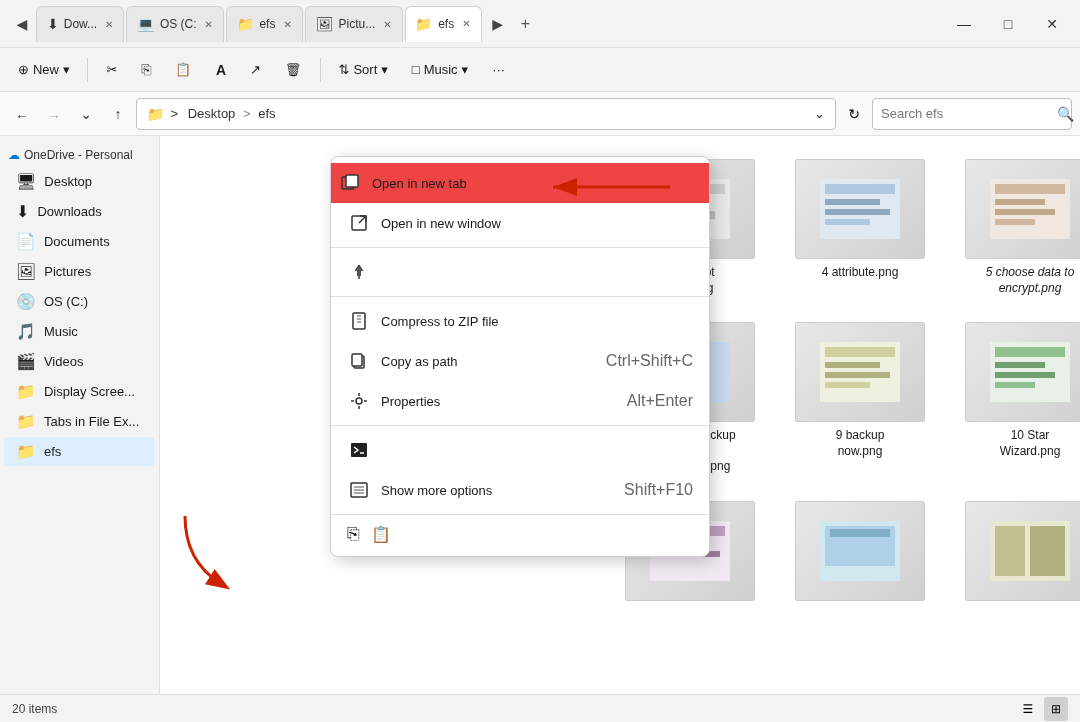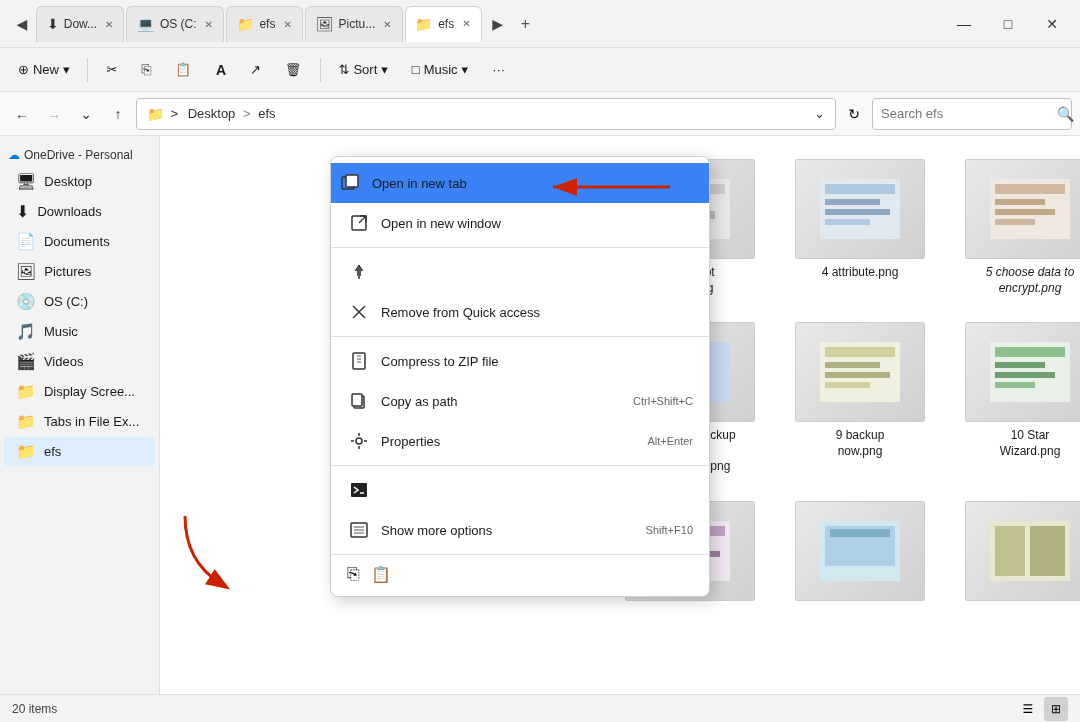--- a/index.html
+++ b/index.html
@@ -177,24 +177,24 @@
       border-radius: 8px;
       box-shadow: 4px 4px 16px rgba(0,0,0,0.2);
       padding: 6px 0;
       z-index: 100;
     }
     .ctx-item {
       display: flex; align-items: center;
       padding: 8px 16px; cursor: pointer;
       font-size: 13px; color: #1a1a1a;
     }
-    .ctx-item.highlighted { background: #3b82f6; padding-left: 7px; }
+    .ctx-item.highlighted { background: #ef4444; padding-left: 7px; }
     .ctx-icon { width: 24px; height: 24px; margin-right: 10px; display: flex; align-items: center; justify-content: center; font-size: 16px; flex-shrink: 0; }
     .ctx-label { flex: 1; }
-    .ctx-shortcut { color: #666; font-size: 11px; margin-left: auto; }
+    .ctx-shortcut { color: #666; font-size: 16px; margin-left: auto; }
     .ctx-sep { height: 1px; background: #e0e0e0; margin: 4px 0; }
 
     
     .statusbar {
       height: 28px;
       background: #f3f3f3;
       border-top: 1px solid #e0e0e0;
       display: flex; align-items: center;
       padding: 0 12px;
       font-size: 12px; color: #444;
@@ -523,29 +523,20 @@
       <div class="ctx-item">
         <span class="ctx-icon">
           <svg width="18" height="18" viewBox="0 0 18 18">
               <line x1="9" y1="2" x2="9" y2="16" stroke="#333" stroke-width="1.5"></line>
               <polyline points="5,8 9,2 13,8" fill="#555" stroke="#333" stroke-width="1"></polyline>
               <rect x="7" y="8" width="4" height="5" fill="#555"></rect>
             </svg>
         </span>
       </div>
 
-      <div class="ctx-item">
-        <span class="ctx-icon">
-          <svg width="18" height="18" viewBox="0 0 18 18">
-              <line x1="3" y1="3" x2="15" y2="15" stroke="#333" stroke-width="1.5"></line>
-              <line x1="15" y1="3" x2="3" y2="15" stroke="#333" stroke-width="1.5"></line>
-            </svg>
-        </span>
-        <span class="ctx-label">Remove from Quick access</span>
-      </div>
 
       <div class="ctx-sep"></div>
 
       <div class="ctx-item">
         <span class="ctx-icon">
           <svg width="18" height="18" viewBox="0 0 18 18">
               <rect x="3" y="1" width="12" height="16" rx="1" fill="none" stroke="#333" stroke-width="1.5"></rect>
               <line x1="7" y1="4" x2="11" y2="4" stroke="#555" stroke-width="1"></line>
               <line x1="7" y1="7" x2="11" y2="7" stroke="#555" stroke-width="1"></line>
               <line x1="7" y1="10" x2="11" y2="10" stroke="#555" stroke-width="1"></line>

